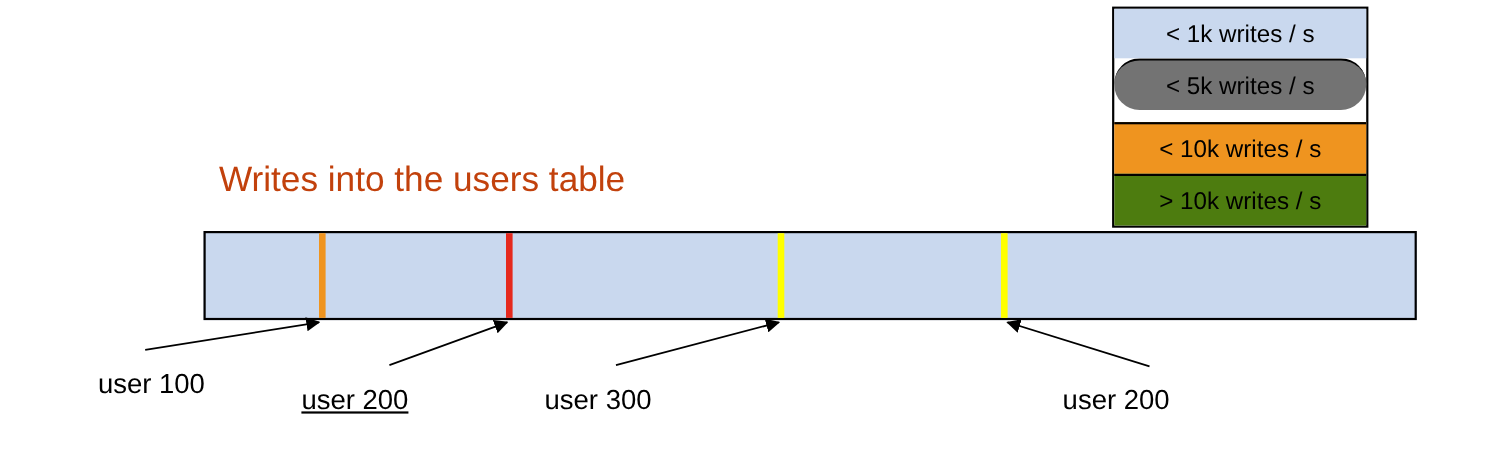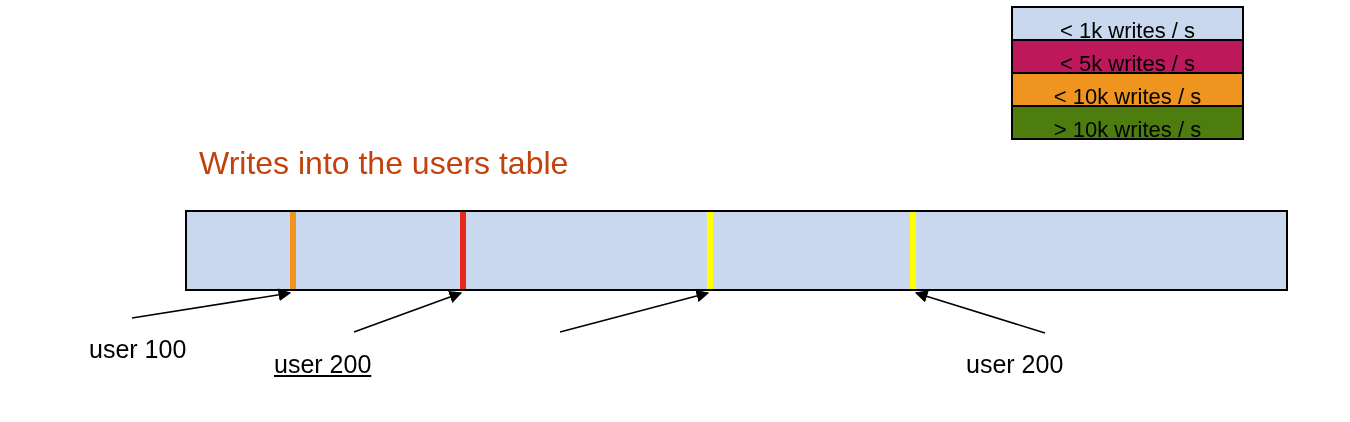--- a/index.html
+++ b/index.html
@@ -25,21 +25,21 @@
   }
   .legend {
     position: absolute;
     left: 1011px;
     top: 6px;
     width: 233px;
     border: 2px solid #000000;
     box-sizing: border-box;
   }
   .legend-row {
-    height: 31px;
+    height: 45px;
     line-height: 45px;
     text-align: center;
     font-size: 22px;
     color: #000000;
     white-space: nowrap;
   }
   .legend-row + .legend-row {
     border-top: 2px solid #000000;
   }
   .table-bar {
@@ -76,22 +76,22 @@
 </style>
 </head>
 <body>
 
 <div id="canvas">
 
   <div class="title">Writes into the users table</div>
 
   <div class="legend">
     <div class="legend-row" style="background-color: rgb(201, 216, 238);">&lt; 1k writes / s</div>
-    <div class="legend-row" style="background-color: #be185d;">&lt; 5k writes / s</div>
-    <div class="legend-row" style="background-color: rgb(239, 148, 31);">&lt; 10k writes / s</div>
+    <div class="legend-row" style="background-color: #737373; border-radius: 23px;">&lt; 5k writes / s</div>
+    <div class="legend-row" style="background-color: rgb(239, 148, 31); margin-top: 11px;">&lt; 10k writes / s</div>
     <div class="legend-row" style="background-color: #4d7c0f;">&gt; 10k writes / s</div>
   </div>
 
   <div class="table-bar" style="background-color: rgb(201, 216, 238);">
     <div class="marker" style="left: 103px; background-color: rgb(239, 148, 31);"></div>
     <div class="marker" style="left: 273px; background-color: rgb(229, 41, 29);"></div>
     <div class="marker" style="left: 520px; background-color: rgb(255, 255, 0);"></div>
     <div class="marker" style="left: 723px; background-color: rgb(255, 255, 0);"></div>
   </div>
 
@@ -102,15 +102,16 @@
       </marker>
     </defs>
     <line x1="132" y1="318" x2="290" y2="293" stroke="#000000" stroke-width="1.6" marker-end="url(#arrowhead)"></line>
     <line x1="354" y1="332" x2="461" y2="293" stroke="#000000" stroke-width="1.6" marker-end="url(#arrowhead)"></line>
     <line x1="560" y1="332" x2="708" y2="293" stroke="#000000" stroke-width="1.6" marker-end="url(#arrowhead)"></line>
     <line x1="1045" y1="333" x2="916" y2="293" stroke="#000000" stroke-width="1.6" marker-end="url(#arrowhead)"></line>
   </svg>
 
   <div id="label-user-100" class="user-label">user 100</div>
   <div id="label-user-200" class="user-label">user 200</div>
+  <div id="label-user-300" class="user-label">user 300</div>
   <div id="label-user-400" class="user-label">user 200</div>
 
 </div>
 
 </body></html>

